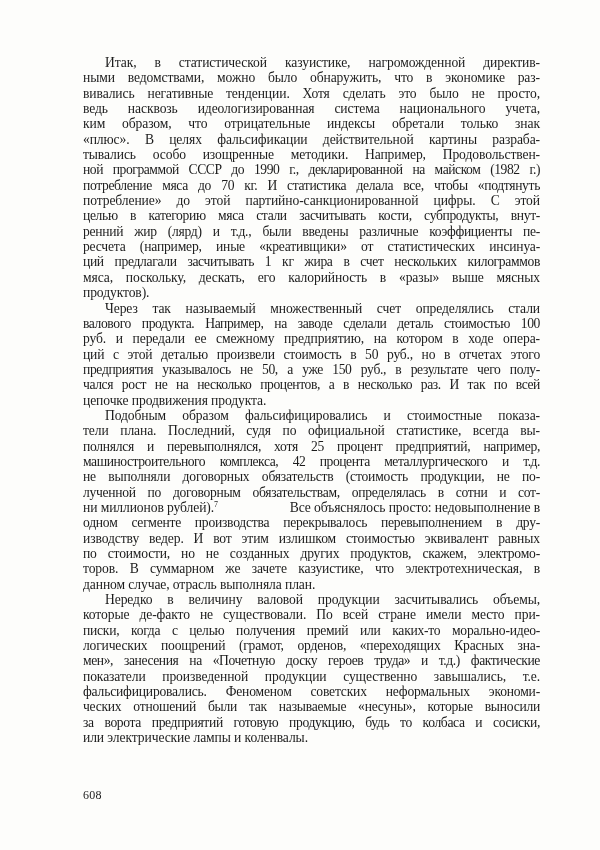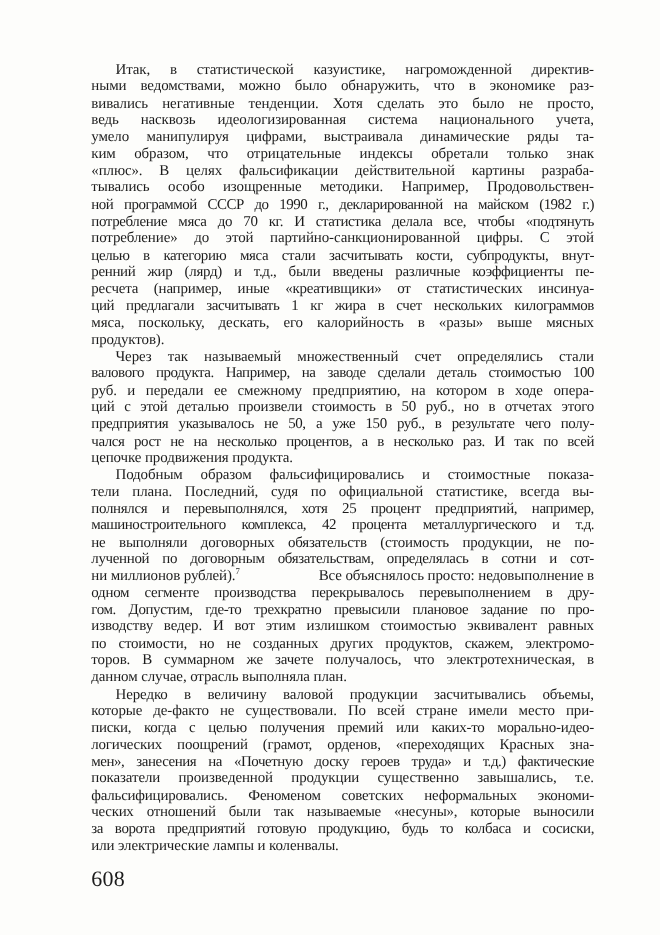--- a/index.html
+++ b/index.html
@@ -25,35 +25,34 @@
     text-align: justify;
     text-align-last: justify;
     letter-spacing: -0.1px;
   }
   .line.indent { padding-left: 22px; }
   .line.last { text-align-last: left; }
   sup { font-size: 8px; line-height: 0; vertical-align: 5px; }
   .page-number {
     position: absolute;
     left: 83px; top: 788px;
-    font-size: 20px;
+    font-size: 12px;
     letter-spacing: 0.2px;
   }
 </style>
 </head>
 <body>
 
 <div class="page">
 
   <div>
     <span class="line indent">Итак, в статистической казуистике, нагроможденной директив-</span>
     <span class="line">ными ведомствами, можно было обнаружить, что в экономике раз-</span>
     <span class="line">вивались негативные тенденции. Хотя сделать это было не просто,</span>
     <span class="line">ведь насквозь идеологизированная система национального учета,</span>
-    <span class="line">умело манипулируя цифрами, выстраивала динамические ряды та-</span>
     <span class="line">ким образом, что отрицательные индексы обретали только знак</span>
     <span class="line">«плюс». В целях фальсификации действительной картины разраба-</span>
     <span class="line">тывались особо изощренные методики. Например, Продовольствен-</span>
     <span class="line" style="letter-spacing:-0.45px">ной программой СССР до 1990 г., декларированной на майском (1982 г.)</span>
     <span class="line" style="letter-spacing:-0.35px">потребление мяса до 70 кг. И статистика делала все, чтобы «подтянуть</span>
     <span class="line">потребление» до этой партийно-санкционированной цифры. С этой</span>
     <span class="line" style="letter-spacing:-0.35px">целью в категорию мяса стали засчитывать кости, субпродукты, внут-</span>
     <span class="line" style="letter-spacing:-0.3px">ренний жир (лярд) и т.д., были введены различные коэффициенты пе-</span>
     <span class="line" style="letter-spacing:-0.2px">ресчета (например, иные «креативщики» от статистических инсинуа-</span>
     <span class="line" style="letter-spacing:-0.35px">ций предлагали засчитывать 1 кг жира в счет нескольких килограммов</span>
@@ -76,24 +75,23 @@
     <span class="line">тели плана. Последний, судя по официальной статистике, всегда вы-</span>
     <span class="line" style="letter-spacing:-0.3px">полнялся и перевыполнялся, хотя 25 процент предприятий, например,</span>
     <span class="line" style="letter-spacing:-0.45px">машиностроительного комплекса, 42 процента металлургического и т.д.</span>
     <span class="line" style="letter-spacing:-0.2px">не выполняли договорных обязательств (стоимость продукции, не по-</span>
     <span class="line" style="letter-spacing:-0.3px">лученной по договорным обязательствам, определялась в сотни и сот-</span>
     <span class="line" style="display:flex;justify-content:space-between;text-align-last:auto;">
       <span><span>ни миллионов рублей).</span><sup>7</sup></span>
       <span>Все объяснялось просто: недовыполнение в</span>
     </span>
     <span class="line" style="letter-spacing:-0.25px">одном сегменте производства перекрывалось перевыполнением в дру-</span>
-    <span class="line" style="letter-spacing:-0.35px">гом. Допустим, где-то трехкратно превысили плановое задание по про-</span>
     <span class="line">изводству ведер. И вот этим излишком стоимостью эквивалент равных</span>
     <span class="line" style="letter-spacing:-0.2px">по стоимости, но не созданных других продуктов, скажем, электромо-</span>
-    <span class="line">торов. В суммарном же зачете получалось, что электротехническая, в</span>
+    <span class="line">торов. В суммарном же зачете казуистике, что электротехническая, в</span>
     <span class="line last">данном случае, отрасль выполняла план.</span>
   </div>
 
   <div>
     <span class="line indent">Нередко в величину валовой продукции засчитывались объемы,</span>
     <span class="line">которые де-факто не существовали. По всей стране имели место при-</span>
     <span class="line" style="letter-spacing:-0.25px">писки, когда с целью получения премий или каких-то морально-идео-</span>
     <span class="line" style="letter-spacing:-0.2px">логических поощрений (грамот, орденов, «переходящих Красных зна-</span>
     <span class="line" style="letter-spacing:-0.4px">мен», занесения на «Почетную доску героев труда» и т.д.) фактические</span>
     <span class="line">показатели произведенной продукции существенно завышались, т.е.</span>

